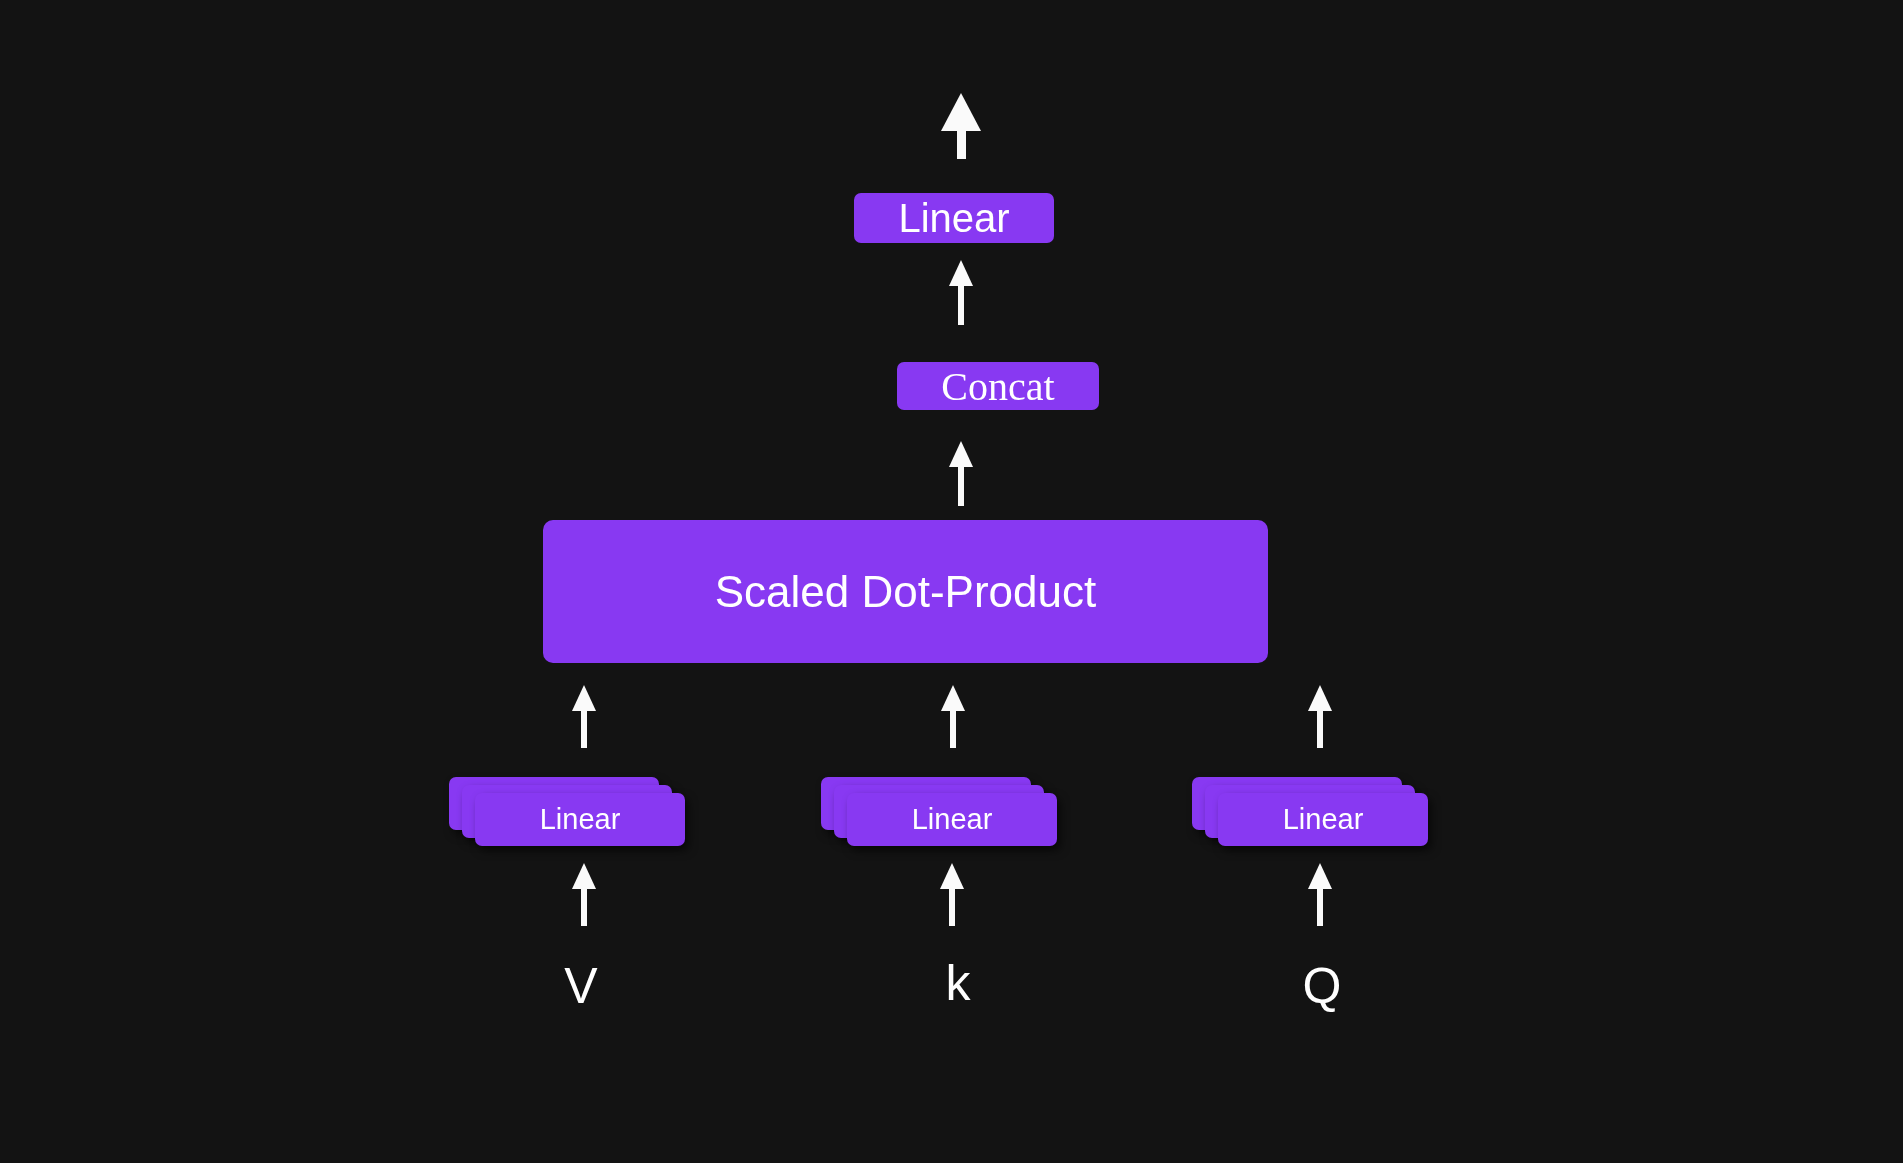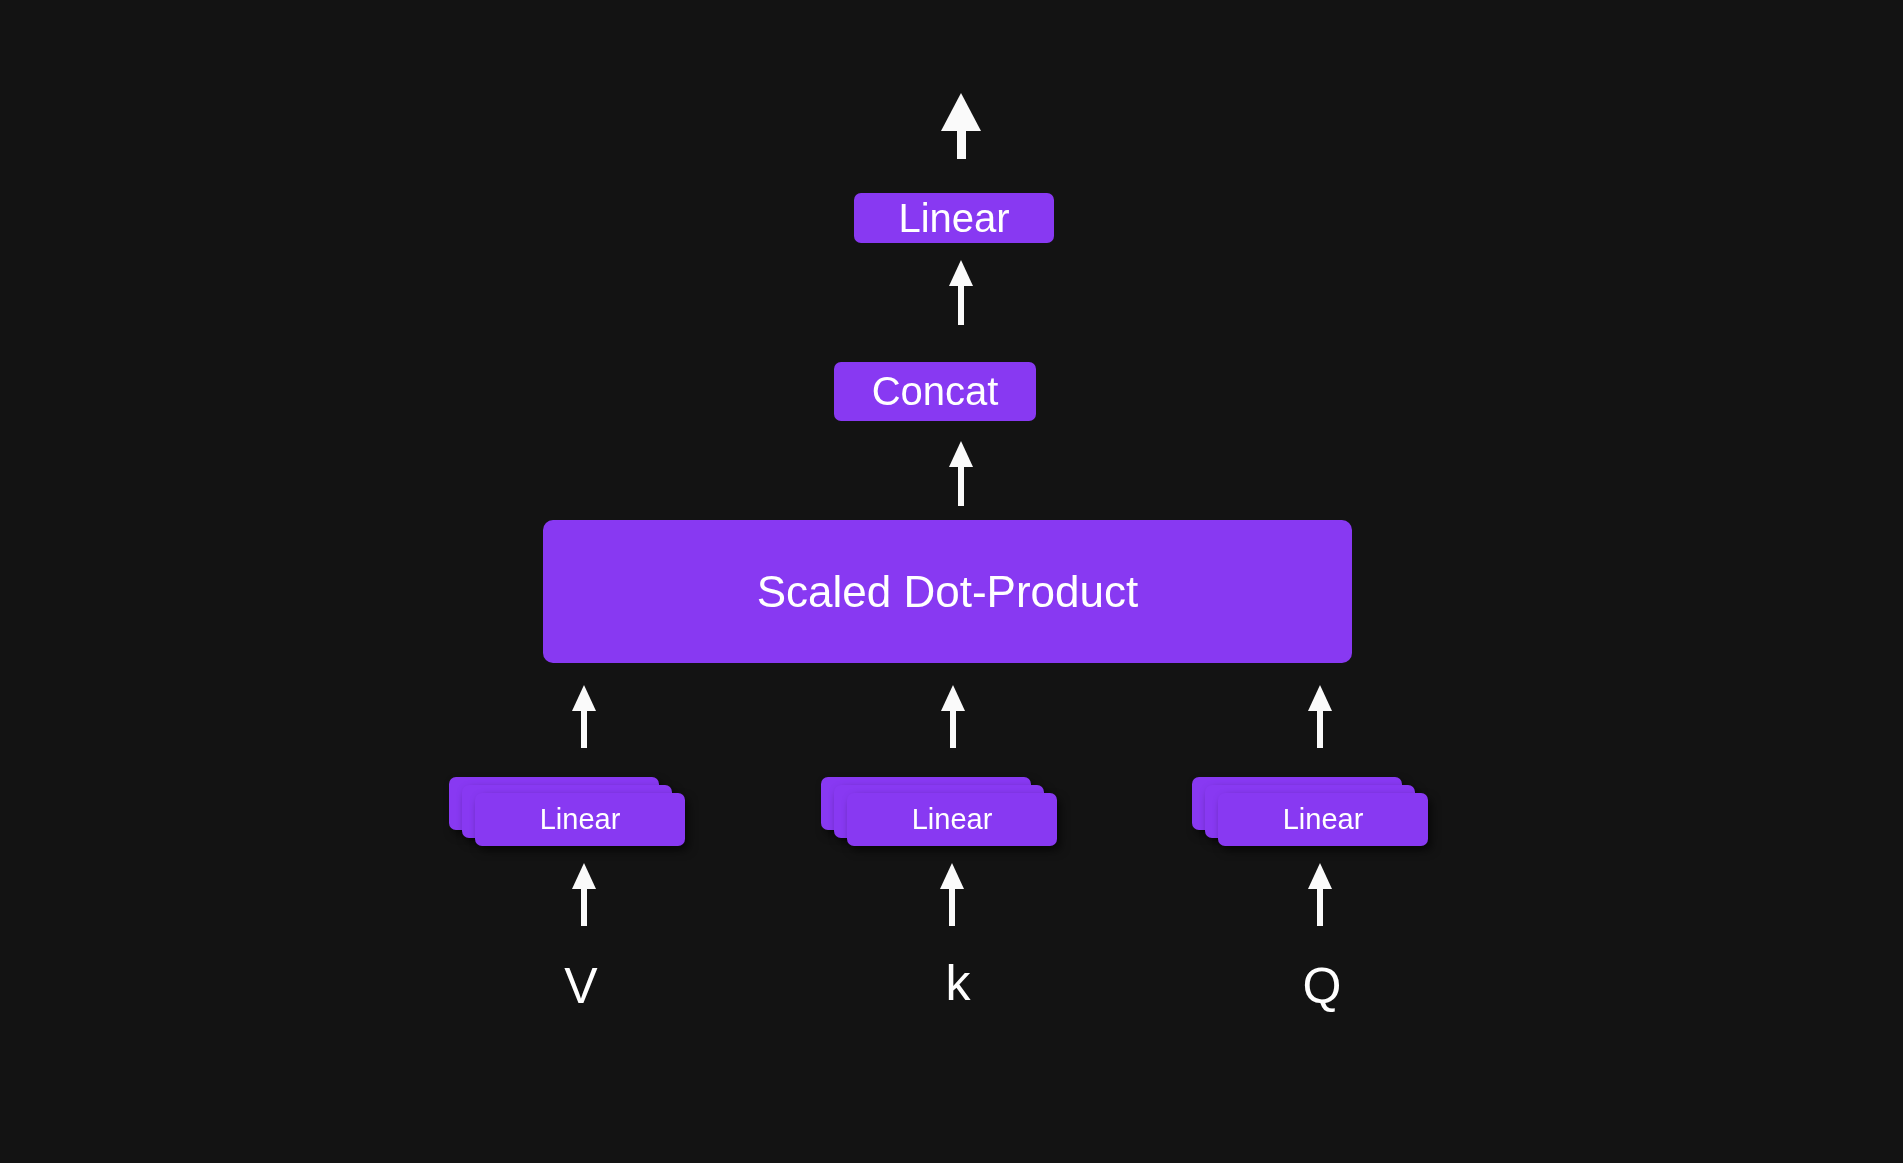--- a/index.html
+++ b/index.html
@@ -23,23 +23,23 @@
   .box{
     position:absolute;
     background:var(--purple);
     color:var(--text);
     display:flex;
     align-items:center;
     justify-content:center;
     border-radius:7px;
   }
   .box-linear-out{left:854px;top:193px;width:200px;height:50px;font-size:40px;}
-  .box-concat{left:834px;top:362px;width:202px;height:59px;font-size:40px;}
+  .box-concat{left:897px;top:362px;width:202px;height:48px;font-size:40px;font-family:Liberation Serif, serif;}
   .box-attention{
-    left:543px;top:520px;width:809px;height:143px;
+    left:543px;top:520px;width:725px;height:143px;
     font-size:44px;border-radius:10px;
     flex-direction:column;line-height:62px;
   }
   
   .stack{position:absolute;width:236px;height:69px;}
   .layer{
     position:absolute;width:210px;height:53px;
     background:var(--purple);border-radius:7px;
     box-shadow:4px 5px 8px rgba(0,0,0,0.55);
   }

